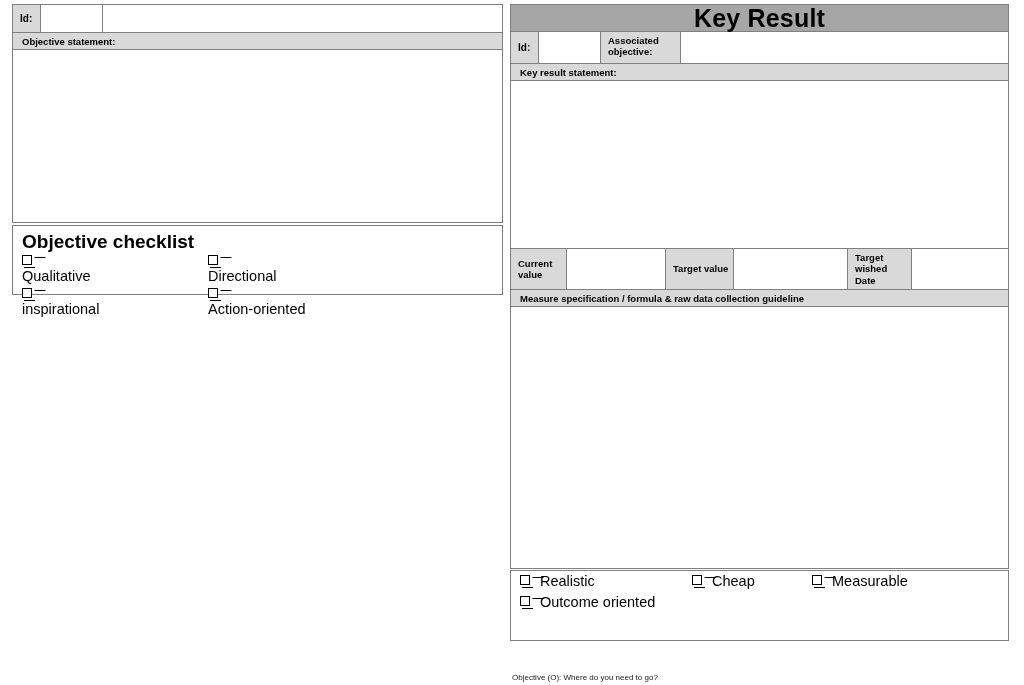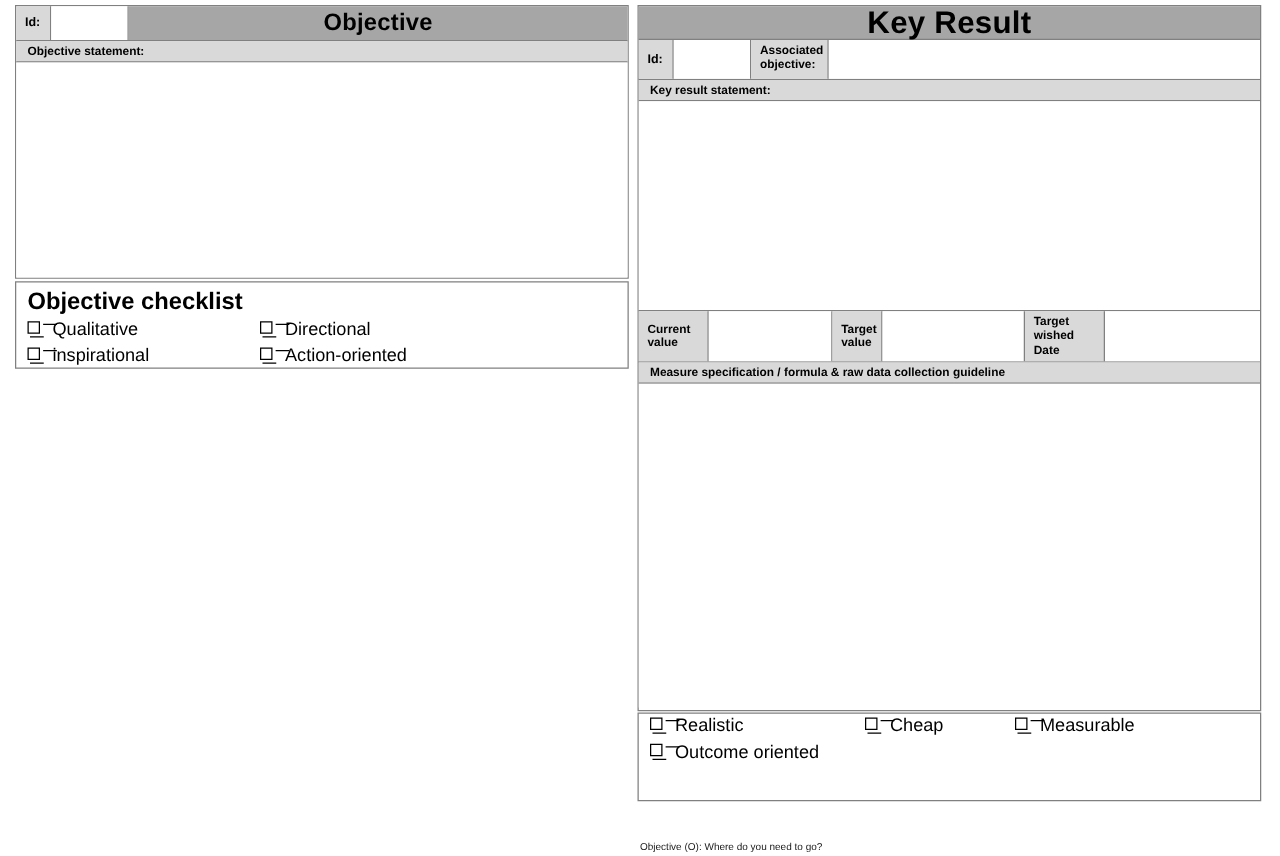--- a/index.html
+++ b/index.html
@@ -142,37 +142,37 @@
   
   #objective-card { left: 12px; top: 4px; width: 491px; height: 219px; }
   #objective-idrow { height: 28px; border-bottom: 1px solid #808080; }
   #objective-idrow .cell-label { width: 28px; font-size: 10px; }
   #objective-idrow .cell-input  { width: 62px; }
   #objective-title-bar { flex: 1; border-bottom: none; border-right: none; font-size: 19px; height: 100%; }
   #objective-statement-band { border-top: none; height: 17px; }
   #objective-writing { height: 172px; }
 
   #objective-checklist { left: 12px; top: 225px; width: 491px; height: 70px; }
-  #objective-checklist .check-item { width: 186px; }
+  #objective-checklist .check-item { width: 186px; flex-direction: column; }
 
   
   #keyresult-card { left: 510px; top: 4px; width: 499px; height: 565px; }
   #keyresult-title-bar { height: 27px; font-size: 25px; }
   #keyresult-idrow { height: 32px; border-bottom: 1px solid #808080; }
   #keyresult-idrow .kr-id-label { width: 28px; font-size: 10px; }
   #keyresult-idrow .kr-id-input { width: 62px; }
-  #keyresult-idrow .kr-assoc-label { width: 62px; }
+  #keyresult-idrow .kr-assoc-label { width: 80px; }
   #keyresult-idrow .kr-assoc-input { flex: 1; }
   #kr-statement-band { border-top: none; height: 17px; }
   #kr-writing { height: 167px; }
 
   #kr-values-row { height: 42px; border-top: 1px solid #808080; border-bottom: 1px solid #808080; }
   #kr-values-row .kr-cur-label   { width: 56px; }
   #kr-values-row .kr-cur-input   { width: 99px; }
-  #kr-values-row .kr-tgt-label   { width: 40px; }
+  #kr-values-row .kr-tgt-label   { width: 68px; }
   #kr-values-row .kr-tgt-input   { width: 114px; }
   #kr-values-row .kr-date-label  { width: 64px; }
   #kr-values-row .kr-date-input  { flex: 1; }
 
   #kr-measure-band { border-top: none; height: 17px; }
   #kr-measure-writing { height: 259px; }
 
   #keyresult-checklist { left: 510px; top: 570px; width: 499px; height: 71px; }
   #keyresult-checklist .check-item.col1 { width: 172px; }
   #keyresult-checklist .check-item.col2 { width: 186px; }
@@ -181,21 +181,20 @@
   #footnote-block { left: 512px; top: 650px; }
 </style>
 </head>
 <body>
 
 <div class="card" id="objective-card">
 
   <div class="row" id="objective-idrow">
     <div class="cell-label vcenter">Id:</div>
     <div class="cell-input"></div>
-    <div class="title-bar" id="objective-title-bar">Objective</div>
   </div>
 
   <div class="band" id="objective-statement-band">Objective statement:</div>
 
   <div class="writing-area" id="objective-writing"></div>
 </div>
 
 <div class="checklist-box" id="objective-checklist">
   <div class="checklist-title">Objective checklist</div>
   <div class="checklist-grid">

